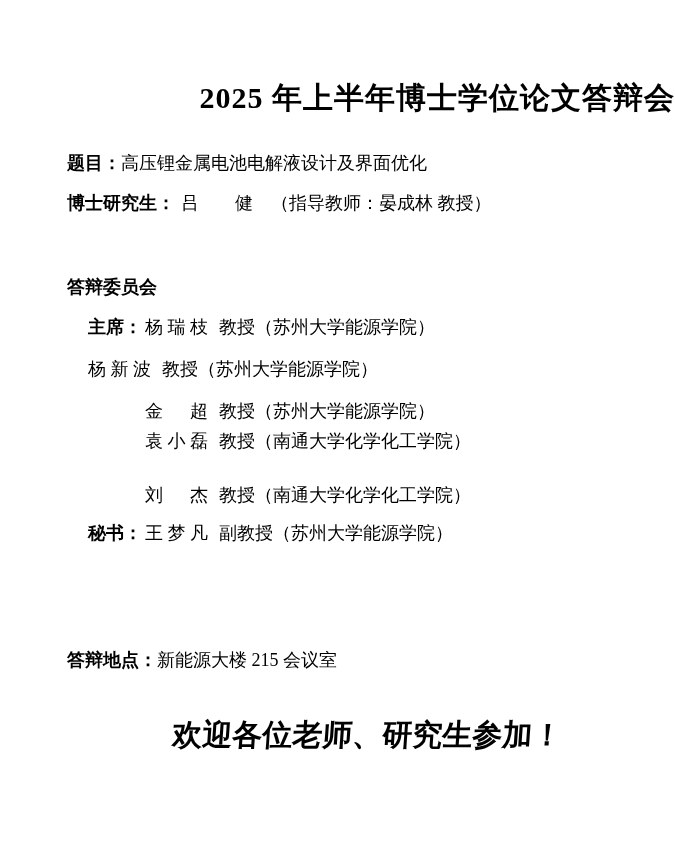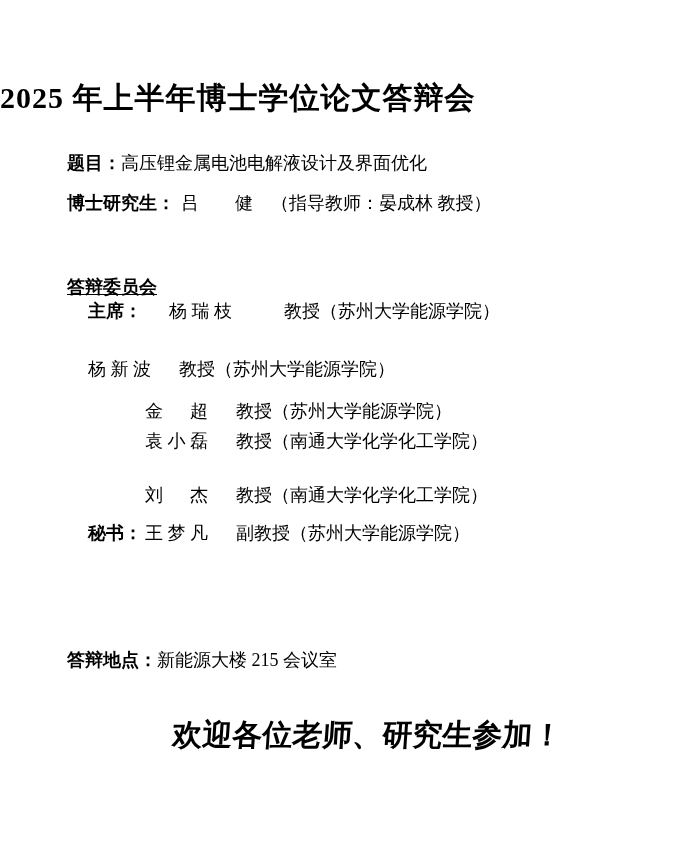--- a/index.html
+++ b/index.html
@@ -16,21 +16,21 @@
     font-family: "Liberation Serif", "DejaVu Serif", serif;
     font-size: 18px;
     overflow: hidden;
   }
   .doc-title {
     position: absolute;
     top: 74px;
     left: 0;
     width: 100%;
     margin: 0;
-    text-align: left;
+    text-align: right;
     font-size: 30px;
     line-height: 48px;
     font-weight: bold;
     letter-spacing: 1px;
   }
   .line {
     position: absolute;
     left: 67px;
     line-height: 42px;
     white-space: nowrap;
@@ -39,44 +39,43 @@
     font-weight: bold;
   }
   .line-topic   { top: 142px; }
   .line-student { top: 182px; }
   .committee-header {
     position: absolute;
     left: 67px;
     top: 266px;
     line-height: 42px;
     font-weight: bold;
-    text-decoration: underline;
   }
   .crow {
     position: absolute;
     left: 88px;
     line-height: 42px;
     white-space: nowrap;
     display: flex;
   }
-  .crow-0 { top: 290px; gap: 24px; }
+  .crow-0 { top: 306px; }
   .crow-1 { top: 348px; }
   .crow-2 { top: 390px; }
   .crow-3 { top: 420px; }
   .crow-4 { top: 474px; }
   .crow-5 { top: 512px; }
   .crole {
     display: inline-block;
     width: 57px;
     font-weight: bold;
   }
   .cname {
     display: inline-block;
     width: 63px;
-    margin-right: 28px;
+    margin-right: 11px;
     text-align: justify;
     text-align-last: justify;
   }
   .sname {
     display: inline-block;
     width: 72px;
     margin-left: 6px;
     text-align: justify;
     text-align-last: justify;
   }

